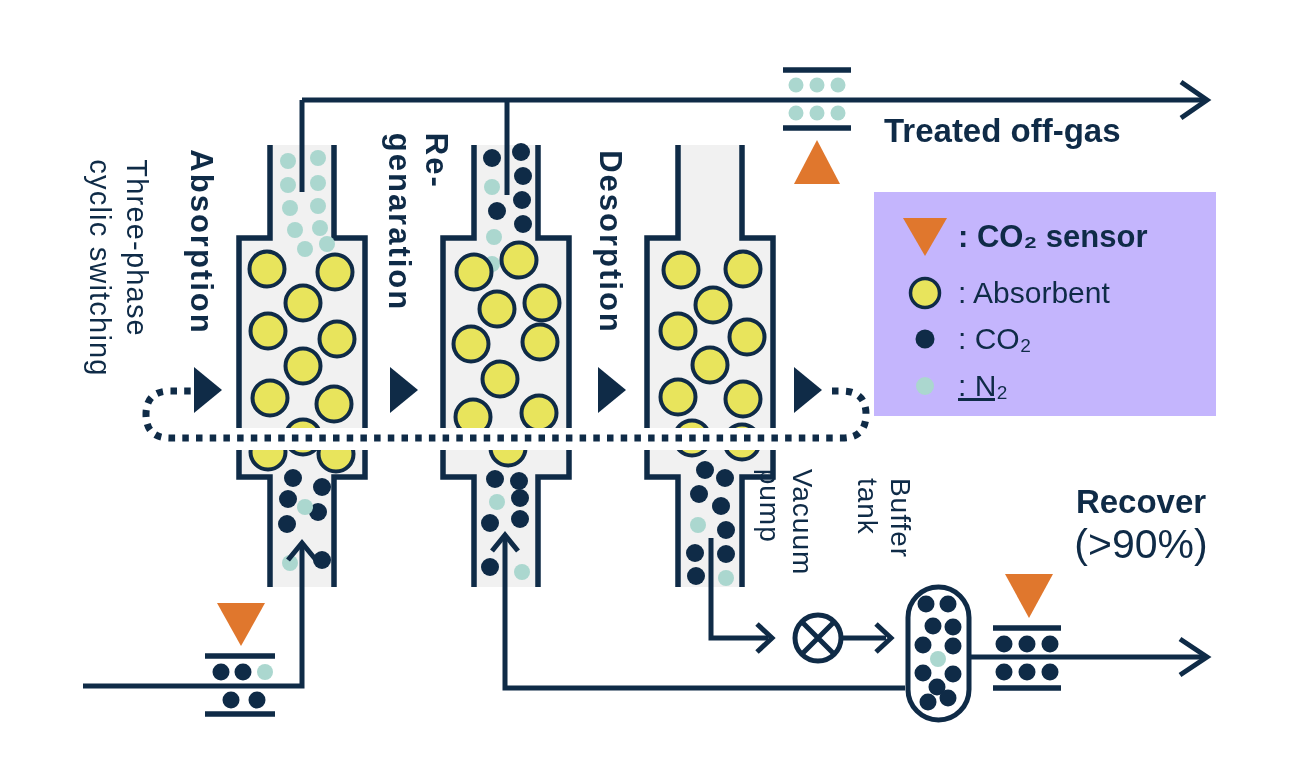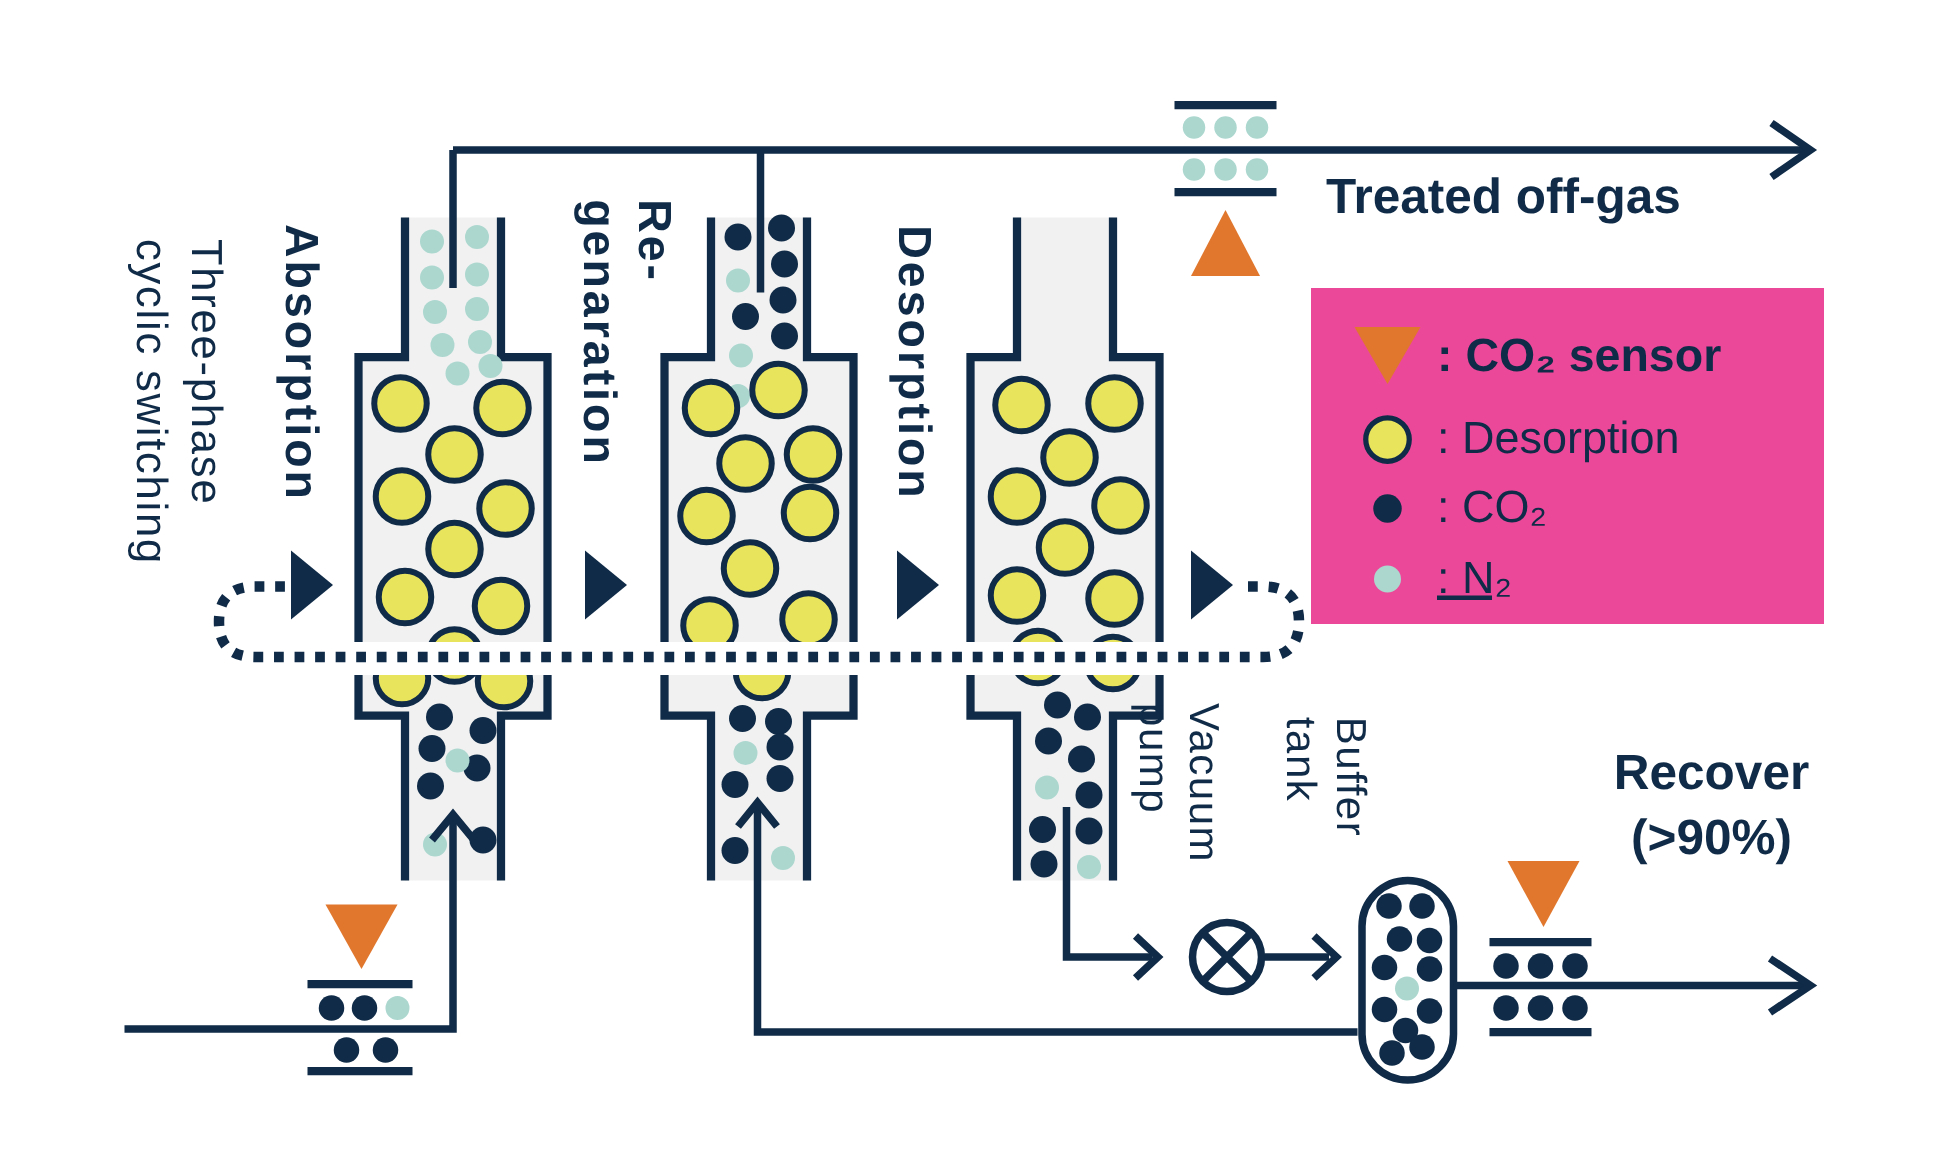--- a/index.html
+++ b/index.html
@@ -10,22 +10,22 @@
   .diagram-svg{position:absolute;left:0;top:0;}
   .lbl{position:absolute;white-space:nowrap;color:#0f2b47;}
   .rot{transform:translate(-50%,-50%) rotate(90deg);text-align:left;}
   .col-label{font-size:31px;font-weight:bold;letter-spacing:2px;line-height:37px;}
   .phase-label{font-size:29px;letter-spacing:1.2px;line-height:37px;}
   .equip-label{font-size:28px;letter-spacing:1px;line-height:33px;}
   .flue-label{font-size:31px;font-weight:bold;line-height:35px;}
   .treated-label{font-size:33px;font-weight:bold;text-align:center;}
   .recover-block{width:170px;text-align:center;line-height:43px;}
   .recover-main{font-size:33px;font-weight:bold;}
-  .recover-sub{font-size:33px;font-weight:bold;}
-  .legend-box{position:absolute;left:874px;top:192px;width:342px;height:224px;background:#ec4899;}
+  .recover-sub{font-size:41px;font-weight:normal;}
+  .legend-box{position:absolute;left:874px;top:192px;width:342px;height:224px;background:#c4b5fd;}
   .legend-row{position:absolute;left:18px;display:flex;align-items:center;height:46px;}
   .legend-icon-cell{width:66px;display:flex;justify-content:center;align-items:center;}
   .legend-text{font-size:30px;}
   .legend-text-bold{font-size:31px;font-weight:bold;}
 </style>
 </head>
 <body>
 
 <div class="canvas">
 
@@ -280,41 +280,41 @@
   <div class="lbl equip-label" style="left:884px;top:518px;">
     <div class="rot">
       <div>Buffer</div>
       <div>tank</div>
     </div>
   </div>
 
 
   <div class="lbl treated-label" style="left:884px;top:112px;">Treated off-gas</div>
 
-  <div class="lbl recover-block" style="left:1056px;top:493px;">
+  <div class="lbl recover-block" style="left:1056px;top:480px;">
     <div class="recover-main">Recover</div>
     <div class="recover-sub">(&gt;90%)</div>
   </div>
 
   <div class="legend-box">
     <div class="legend-row" style="top:22px;">
       <span class="legend-icon-cell">
         <svg width="48" height="42">
             <polygon points="2,2 46,2 24,40" fill="#e0772d"></polygon>
           </svg>
       </span>
       <span class="legend-text-bold">: CO₂ sensor</span>
     </div>
     <div class="legend-row" style="top:78px;">
       <span class="legend-icon-cell">
         <svg width="36" height="36">
             <circle cx="18" cy="18" r="14.5" fill="#e8e45c" stroke="#0f2b47" stroke-width="3.5"></circle>
           </svg>
       </span>
-      <span class="legend-text">: Desorption</span>
+      <span class="legend-text">: Absorbent</span>
     </div>
     <div class="legend-row" style="top:124px;">
       <span class="legend-icon-cell">
         <svg width="22" height="22">
             <circle cx="11" cy="11" r="9.5" fill="#0f2b47"></circle>
           </svg>
       </span>
       <span class="legend-text">: CO₂</span>
     </div>
     <div class="legend-row" style="top:171px;text-decoration:underline;">

